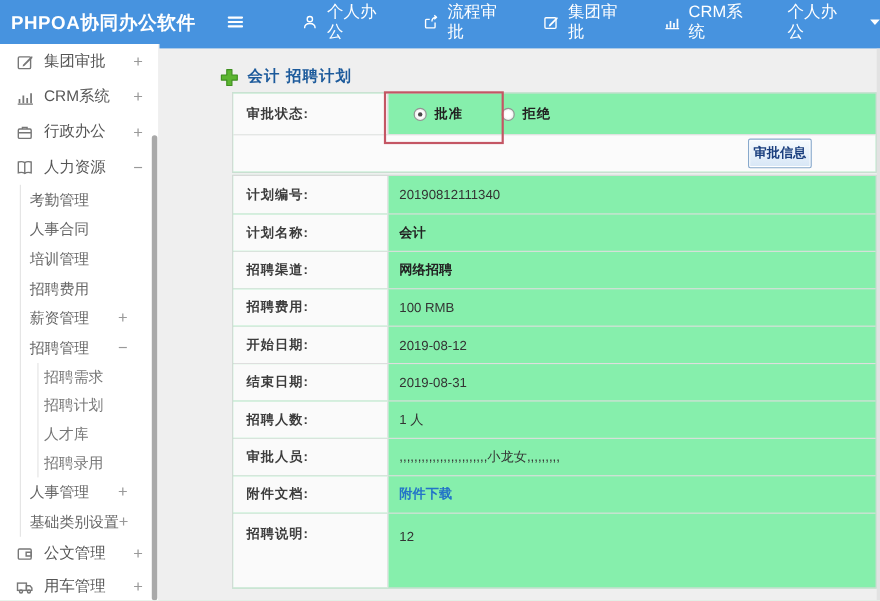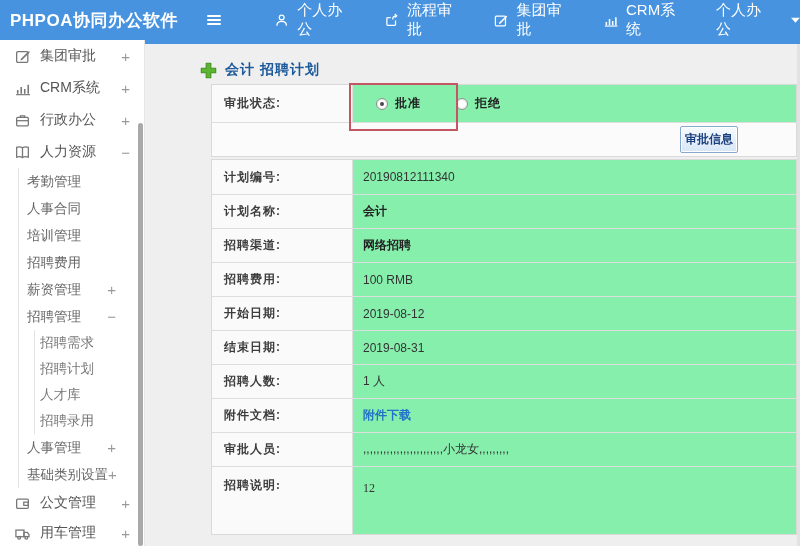--- a/index.html
+++ b/index.html
@@ -43,21 +43,21 @@
 
   
   .tbl { margin-left:66px; width:586px; background:#86efac; border:1px solid #d9d9d9; }
   .row { display:flex; border-top:1px solid #dedede; min-height:34px; align-items:stretch; }
   .row:first-child { border-top:none; }
   .cell-l { flex:0 0 141px; border-right:1px solid #dedede; background:#fafafa;
     display:flex; align-items:center; padding-left:12px;
     font-size:12px; font-weight:bold; color:#3c3c3c; letter-spacing:1px; }
   .cell-v { flex:1; display:flex; align-items:center; padding-left:10px;
     font-size:12px; color:#333; }
-  .row.tall { min-height:68px;font-family:Liberation Serif, serif; }
+  .row.tall { min-height:68px; }
   .row.tall .cell-l, .row.tall .cell-v { align-items:flex-start; padding-top:10px; }
   .multi div { line-height:22px; }
   .strong .cell-v { font-weight:600; color:#222; }
 
   .tbl.approval .row.first { min-height:37px; }
   .btn-row { display:flex; justify-content:flex-end; align-items:center;
     padding-right:58px; background:#fbfbfb; }
   .info-btn { font-size:12px; font-weight:bold; color:#1b3f7e; padding:4px 4px;
     border:1px solid #88a9cc; border-radius:2px; cursor:pointer;
     background:linear-gradient(#f7fbfe,#d7e6f6); box-shadow:inset 0 0 0 1px #ffffff; }
@@ -280,28 +280,28 @@
         </div>
         <div class="row">
           <div class="cell-l">结束日期:</div>
           <div class="cell-v">2019-08-31</div>
         </div>
         <div class="row">
           <div class="cell-l">招聘人数:</div>
           <div class="cell-v">1 人</div>
         </div>
         <div class="row">
+          <div class="cell-l">审批人员:</div>
+          <div class="cell-v">,,,,,,,,,,,,,,,,,,,,,,,,小龙女,,,,,,,,,</div>
+        </div>
+        <div class="row">
           <div class="cell-l">附件文档:</div>
           <div class="cell-v">
               <span class="link">附件下载</span>
             </div>
-        </div>
-        <div class="row">
-          <div class="cell-l">审批人员:</div>
-          <div class="cell-v">,,,,,,,,,,,,,,,,,,,,,,,,小龙女,,,,,,,,,</div>
         </div>
         <div class="row tall">
           <div class="cell-l">招聘说明:</div>
           <div class="cell-v multi">
             <div>1</div>
             <div>2</div>
           </div>
         </div>
       </section>
 

